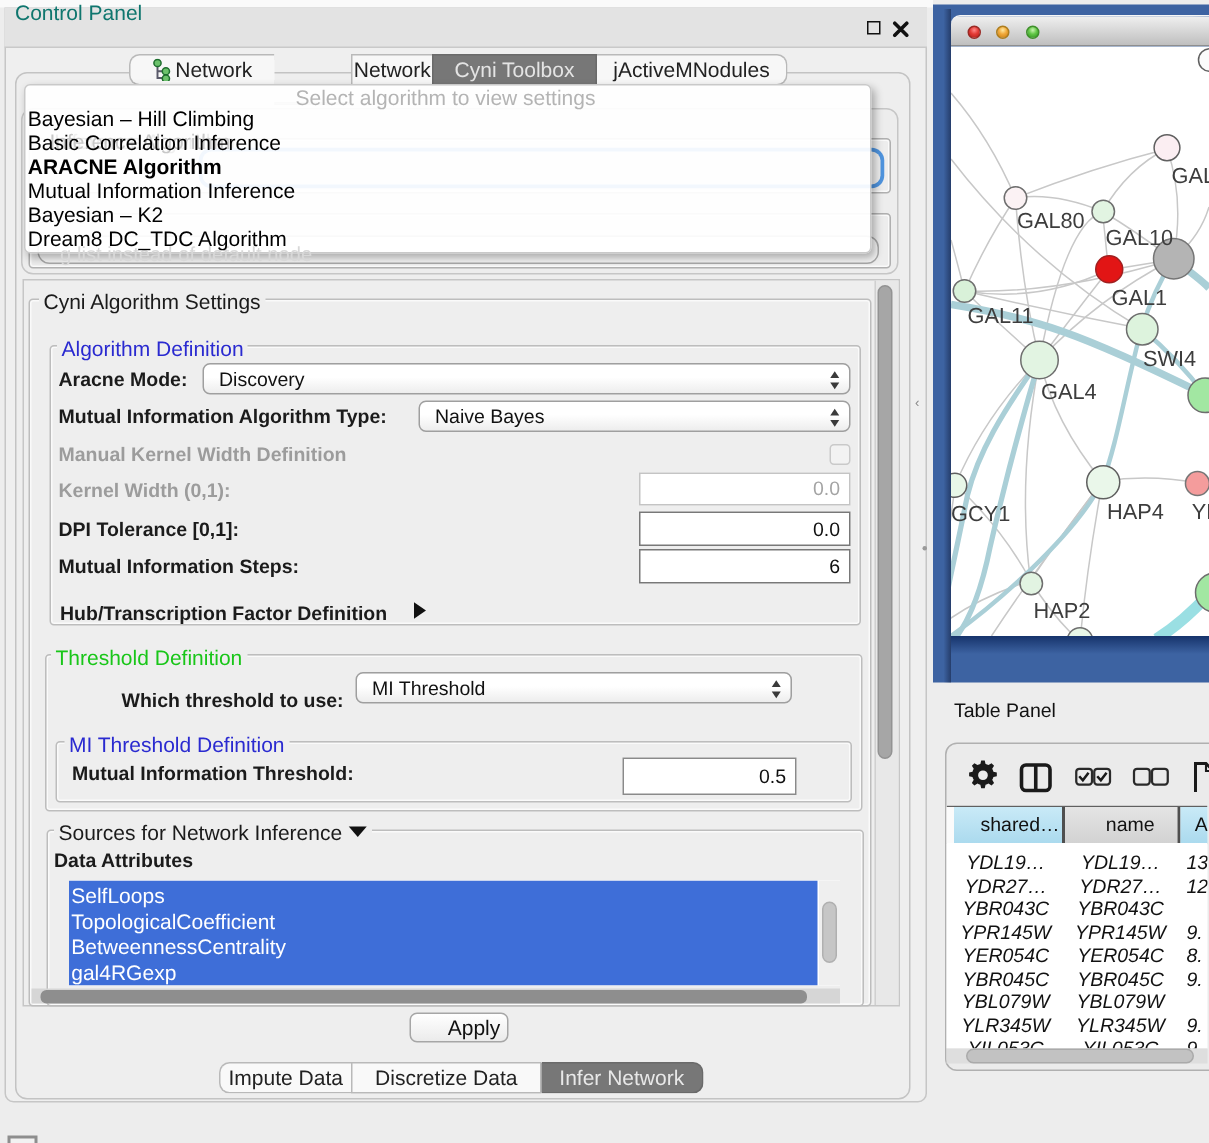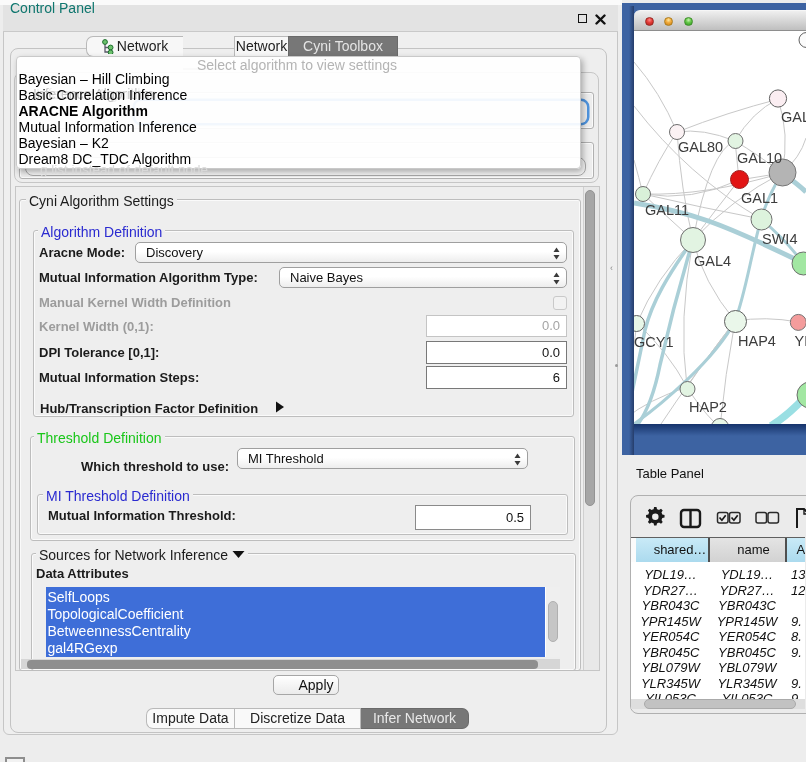--- a/index.html
+++ b/index.html
@@ -201,20 +201,22 @@
         <circle cx="3" cy="3" r="2.4" fill="#6cc26c" stroke="#1e6e2e" stroke-width="1"></circle>
         <circle cx="8.6" cy="8.5" r="2.4" fill="#6cc26c" stroke="#1e6e2e" stroke-width="1"></circle>
         <circle cx="8.6" cy="13.4" r="2.4" fill="#6cc26c" stroke="#1e6e2e" stroke-width="1"></circle>
       </svg>Network</div>
     <div style="width:51px;background:#f7f7f7;border:1px solid #b9b9b9;border-right:none;
         text-align:center;line-height:19px;margin-top:32px;">Style</div>
     <div style="width:54px;background:#f7f7f7;border:1px solid #b9b9b9;border-right:none;
         text-align:center;line-height:19px;">Network</div>
     <div style="width:110px;background:#777777;border:1px solid #6a6a6a;
         text-align:center;line-height:19px;color:#e4e4e4;">Cyni Toolbox</div>
+    <div style="width:127px;background:#f7f7f7;border:1px solid #b9b9b9;border-left:none;
+        border-radius:0 7px 7px 0;text-align:center;line-height:19px;">jActiveMNodules</div>
   </div>
 
   <div class="abs" style="left:15px;top:186px;width:585px;height:485px;border:1px solid #c6c6c6;
       background:#eeeeee;"></div>
 
   <div class="abs" style="left:583px;top:187px;width:16px;height:483px;background:#e8e8e8;
       border-left:1px solid #d0d0d0;"></div>
   <div class="abs" style="left:585px;top:190px;width:9.5px;height:316px;background:#a6a6a6;
       border:1px solid #939393;border-radius:5px;"></div>
 

